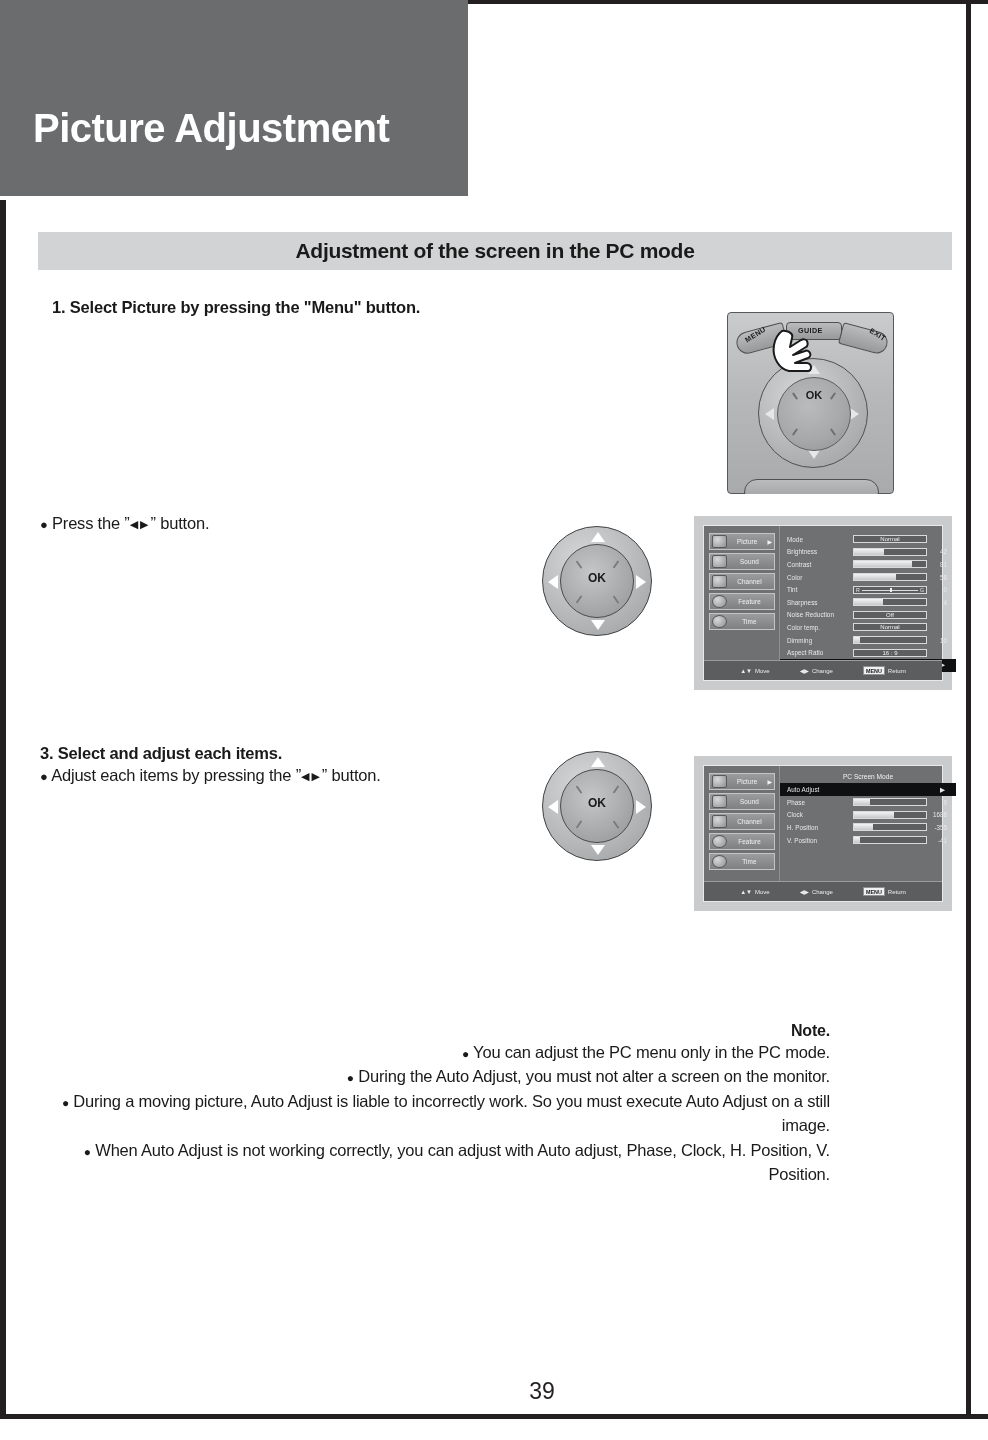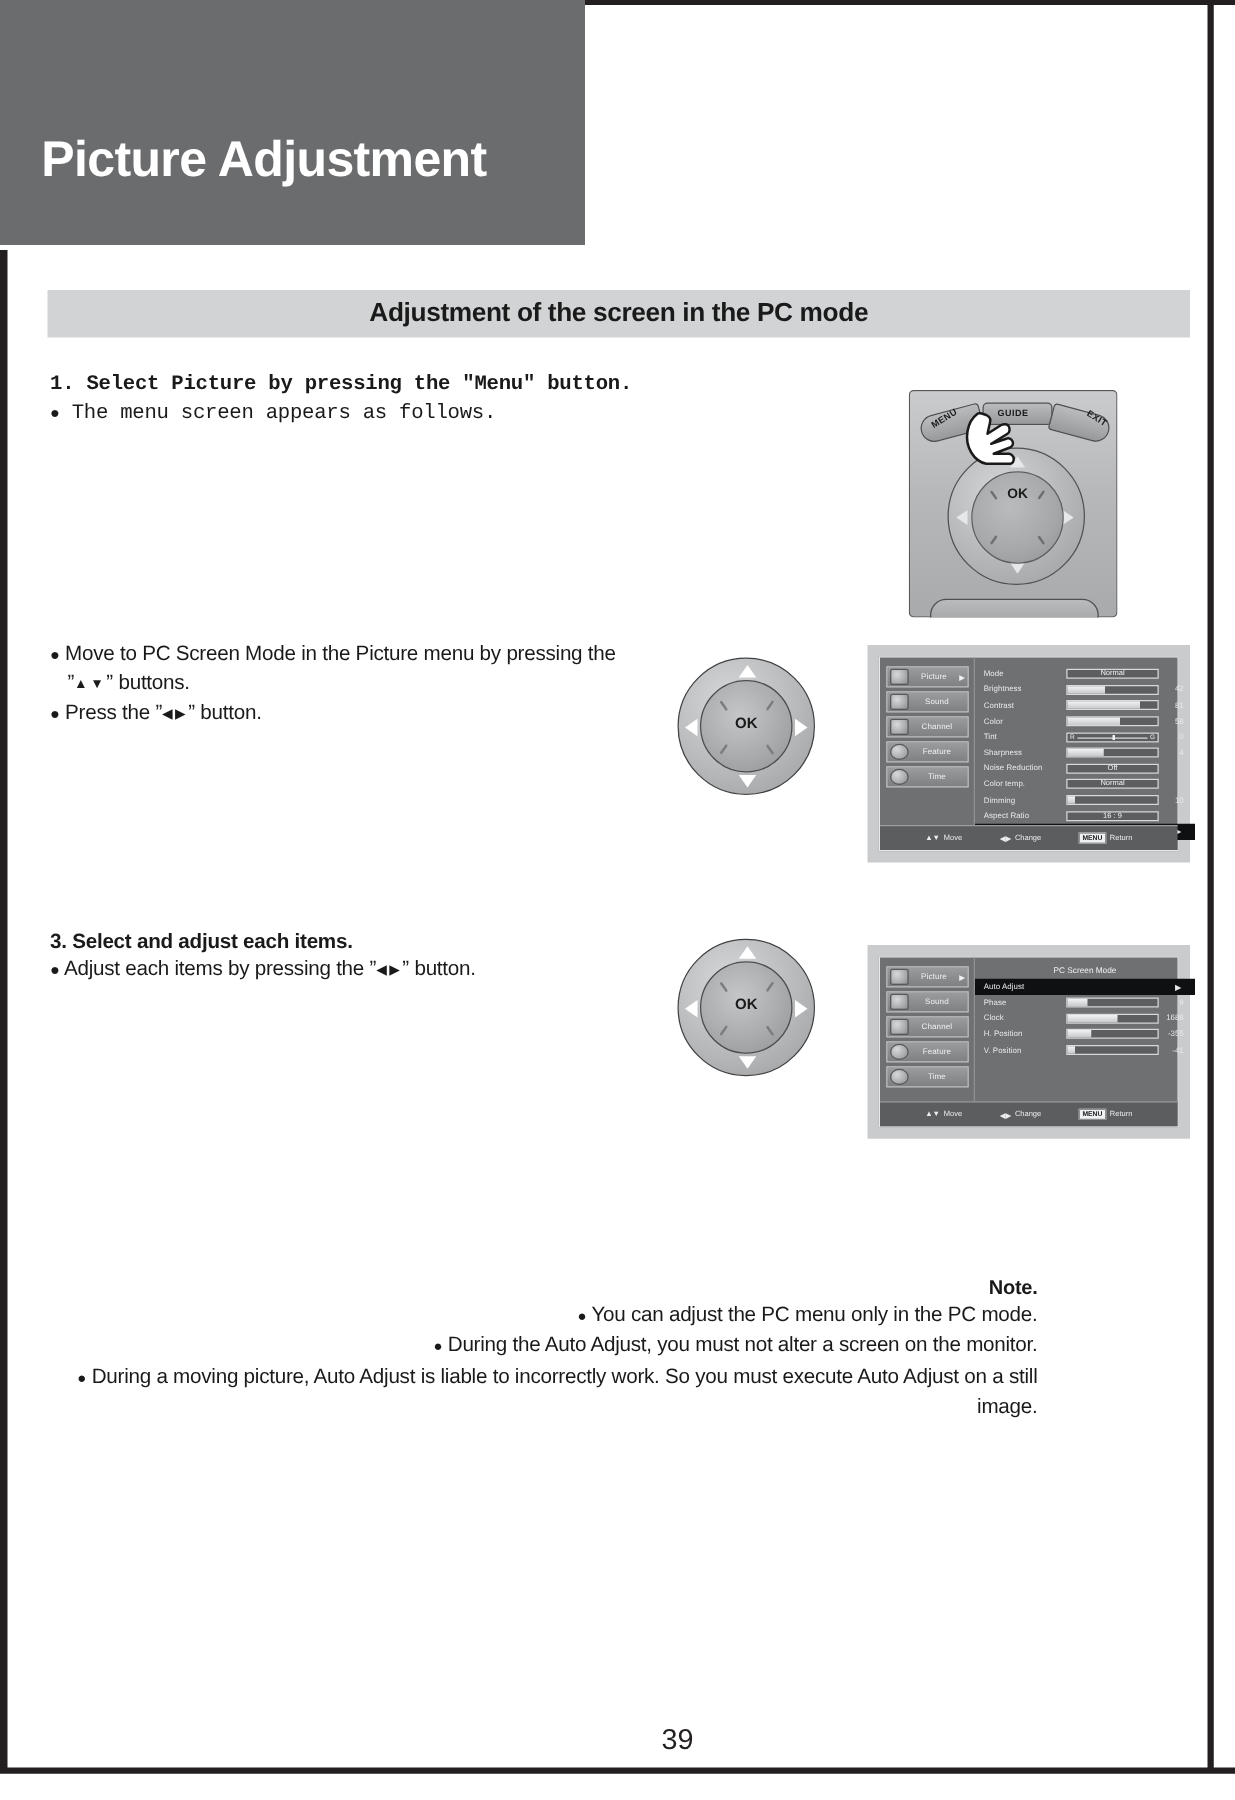--- a/index.html
+++ b/index.html
@@ -45,21 +45,21 @@
     letter-spacing:-0.2px; line-height:1.35;
   }
   .step-bullet {
     font-size:16.5px; color:#1a1a1a; line-height:1.42;
     letter-spacing:-0.2px;
     padding-left:14px; text-indent:-14px;
   }
   .step-bullet .b { font-size:13px; }
   .arrow-g { font-size:11px; letter-spacing:2px; vertical-align:1px; }
 
-  #step1 { position:absolute; left:0;  top:0;   width:520px;font-family:Liberation Mono, monospace; }
+  #step1 { position:absolute; left:12px;  top:0;   width:520px; }
   #step2 { position:absolute; left:0;  top:216px; width:470px; }
   #step3 { position:absolute; left:0;  top:446px; width:510px; }
 
   
   .note { position:absolute; left:40px; top:1022px; width:790px;text-align:right; }
   .note-head { font-size:16px; font-weight:bold; letter-spacing:-0.2px; }
   .note-item {
     font-size:16.5px; line-height:1.48; letter-spacing:-0.2px;
     padding-left:13px; text-indent:-13px;
   }
@@ -250,31 +250,23 @@
 </div>
 
 <div class="section-bar">
   <div class="section-bar-text">Adjustment of the screen in the PC mode</div>
 </div>
 
 <div class="steps">
 
   <div class="step" id="step1">
     <div class="step-head">1. Select Picture by pressing the "Menu" button.</div>
-    <div class="step-bullet">
-      <span class="b">●</span>
-      <span>The menu screen appears as follows.</span>
-    </div>
   </div>
 
   <div class="step" id="step2">
-    <div class="step-bullet">
-      <span class="b">●</span>
-      <span>Move to PC Screen Mode in the Picture menu by pressing the ”</span><span class="arrow-g">▲▼</span><span>” buttons.</span>
-    </div>
     <div class="step-bullet">
       <span class="b">●</span>
       <span>Press the ”</span><span class="arrow-g">◀▶</span><span>” button.</span>
     </div>
   </div>
 
   <div class="step" id="step3">
     <div class="step-head">3. Select and adjust each items.</div>
     <div class="step-bullet">
       <span class="b">●</span>
@@ -290,20 +282,24 @@
     <span class="b">●</span>
     <span>You can adjust the PC menu only in the PC mode.</span>
   </div>
   <div class="note-item">
     <span class="b">●</span>
     <span>During the Auto Adjust, you must not alter a screen on the monitor.</span>
   </div>
   <div class="note-item">
     <span class="b">●</span>
     <span>During a moving picture, Auto Adjust is liable to incorrectly work. So you must execute Auto Adjust on a still image.</span>
+  </div>
+  <div class="note-item">
+    <span class="b">●</span>
+    <span>When Auto Adjust is not working correctly, you can adjust with Auto adjust, Phase, Clock, H. Position, V. Position.</span>
   </div>
 </div>
 
 <div class="page-number">39</div>
 
 <div class="remote-wrap">
   <div class="remote-body">
 
     <div class="remote-toprow">
       <div class="rbtn left"></div>

